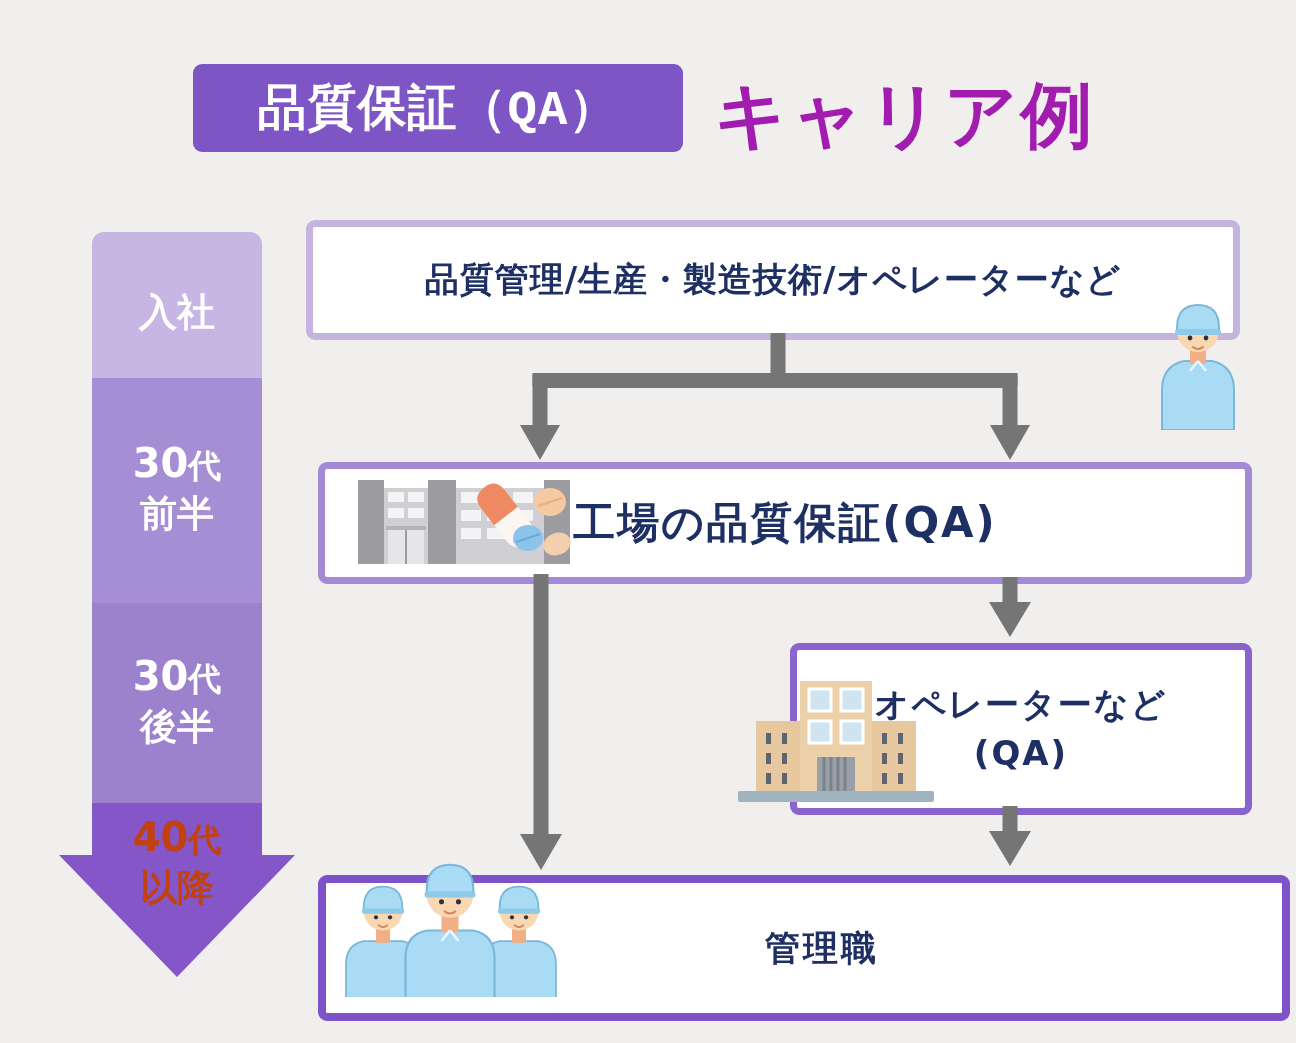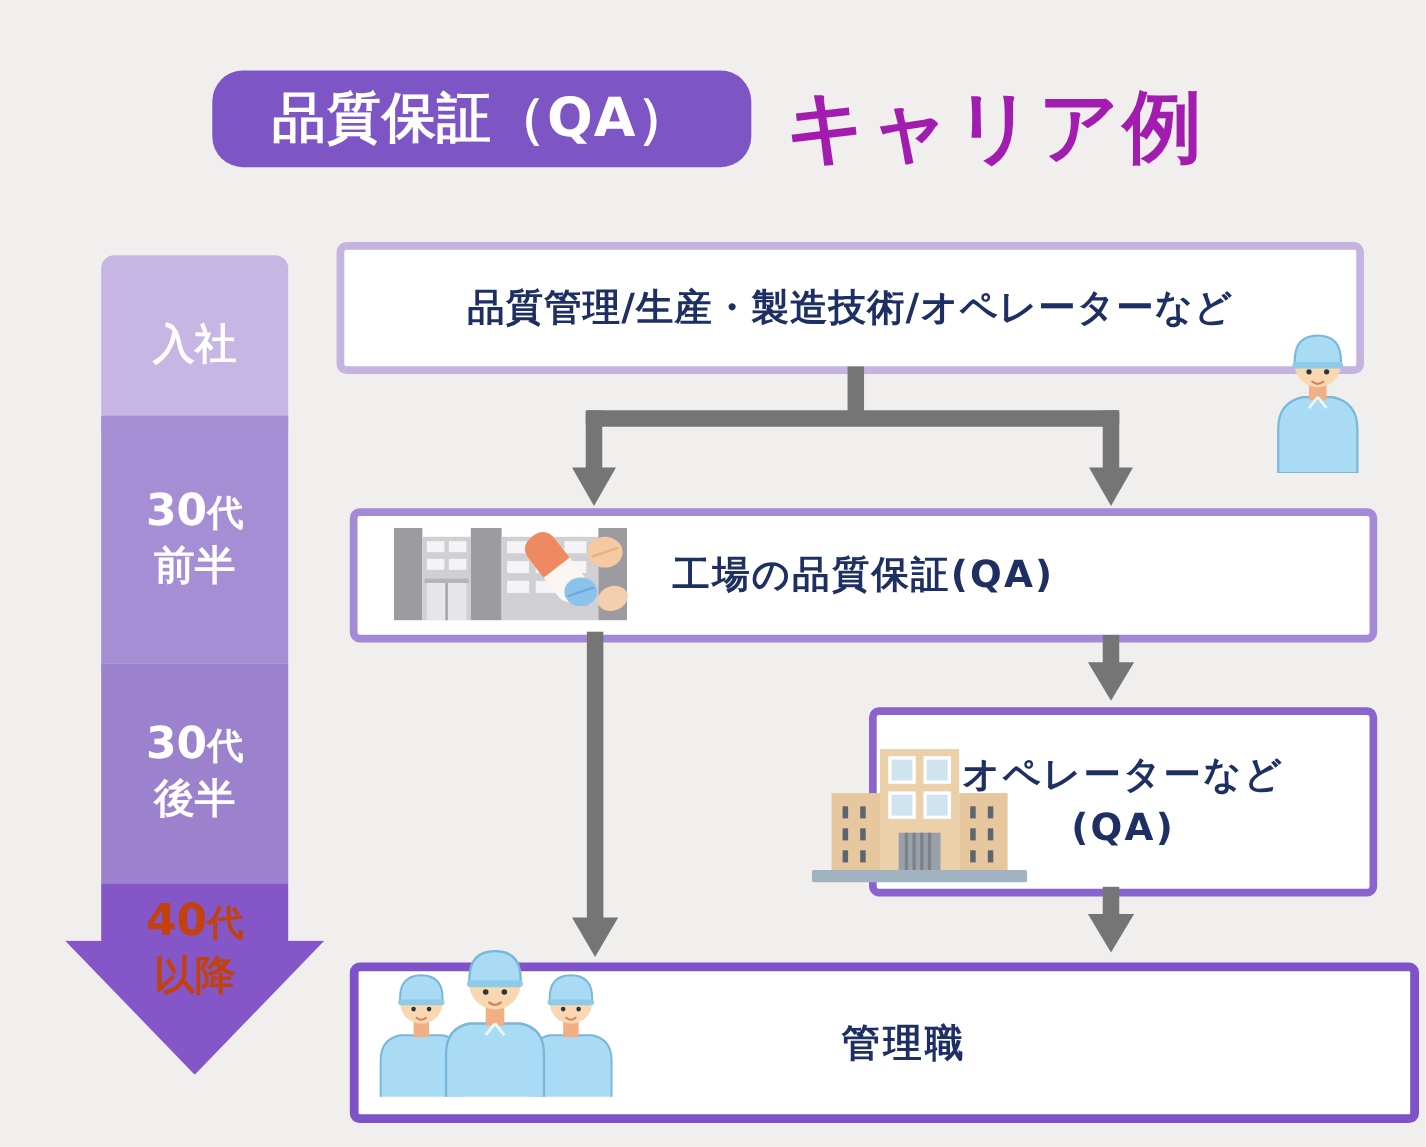--- a/index.html
+++ b/index.html
@@ -1,23 +1,23 @@
 <!DOCTYPE html>
 <html><head>
 <meta charset="utf-8">
 <style>
   html,body{margin:0;padding:0;}
   body{font-family:"DejaVu Sans","Liberation Sans",sans-serif;}
   .canvas{position:relative;width:1296px;height:1043px;background:#f0efed;overflow:hidden;}
   .abs{position:absolute;}
 
   
-  .badge{left:193px;top:64px;width:490px;height:88px;background:#7d55c5;border-radius:28px;
+  .badge{left:193px;top:64px;width:490px;height:88px;background:#7d55c5;border-radius:9px;
          display:flex;align-items:center;justify-content:center;color:#ffffff;
-         font-size:49px;font-weight:bold;letter-spacing:1px;}
+         font-size:49px;font-weight:bold;letter-spacing:1px;font-family:Liberation Mono, monospace;}
   .page-title{left:714px;top:68px;font-size:72px;font-weight:bold;color:#a21caf;letter-spacing:3px;}
 
   
   .tl-seg{left:92px;width:170px;display:flex;flex-direction:column;align-items:center;justify-content:center;
           color:#ffffff;font-weight:bold;text-align:center;}
   .tl-seg1{top:232px;height:160px;background:#c6b6e4;border-radius:12px 12px 0 0;font-size:38px;}
   .tl-seg2{top:378px;height:225px;background:#a68ed5;}
   .tl-seg3{top:603px;height:200px;background:#9c82cd;}
   .tl-seg4-rect{left:92px;top:803px;width:170px;height:53px;background:#8456c8;}
   .tl-arrowhead{left:59px;top:855px;width:236px;height:122px;background:#8456c8;
@@ -25,21 +25,21 @@
   .tl-seg4-label{left:92px;top:816px;width:170px;z-index:2;display:flex;flex-direction:column;
                  align-items:center;color:#c2410c;font-weight:bold;text-align:center;}
   .tl-num{font-size:40px;line-height:1.05;}
   .tl-unit{font-size:33px;}
   .tl-line2{font-size:37px;line-height:1.35;}
 
   
   .fbox{background:#ffffff;border-radius:9px;display:flex;align-items:center;justify-content:center;
         color:#1e2f63;font-weight:bold;text-align:center;}
   .box1{left:306px;top:220px;width:920px;height:106px;border:7px solid #c5b4e0;font-size:34px;letter-spacing:1px;}
-  .box2{left:318px;top:462px;width:920px;height:108px;border:7px solid #a489d6;font-size:34px;letter-spacing:2px;}
+  .box2{left:318px;top:462px;width:920px;height:108px;border:7px solid #a489d6;font-size:42px;letter-spacing:2px;}
   .box3{left:790px;top:643px;width:448px;height:158px;border:7px solid #8a63cc;font-size:34px;
         flex-direction:column;line-height:1.45;letter-spacing:2px;}
   .box4{left:318px;top:875px;width:920px;height:130px;border:8px solid #7e52c8;font-size:35px;letter-spacing:3px;padding-left:36px;}
 
   .icon-layer{z-index:3;}
   svg{display:block;}
 </style>
 </head>
 <body>
 

